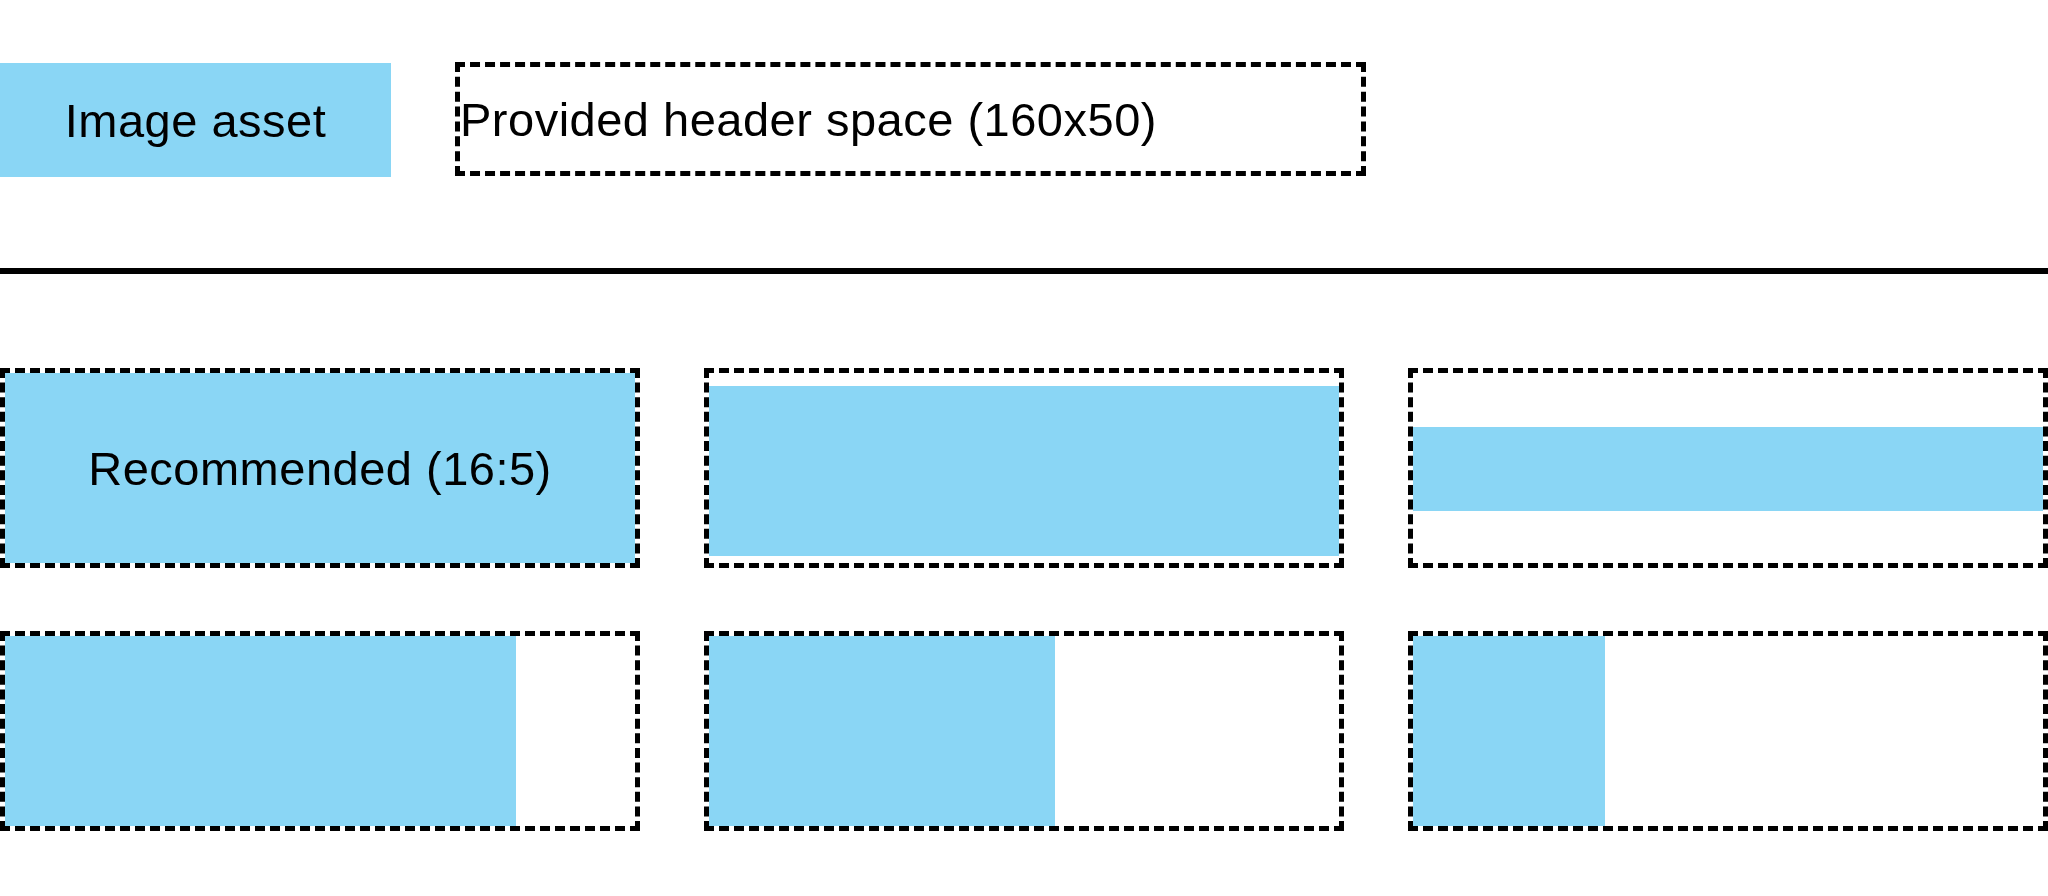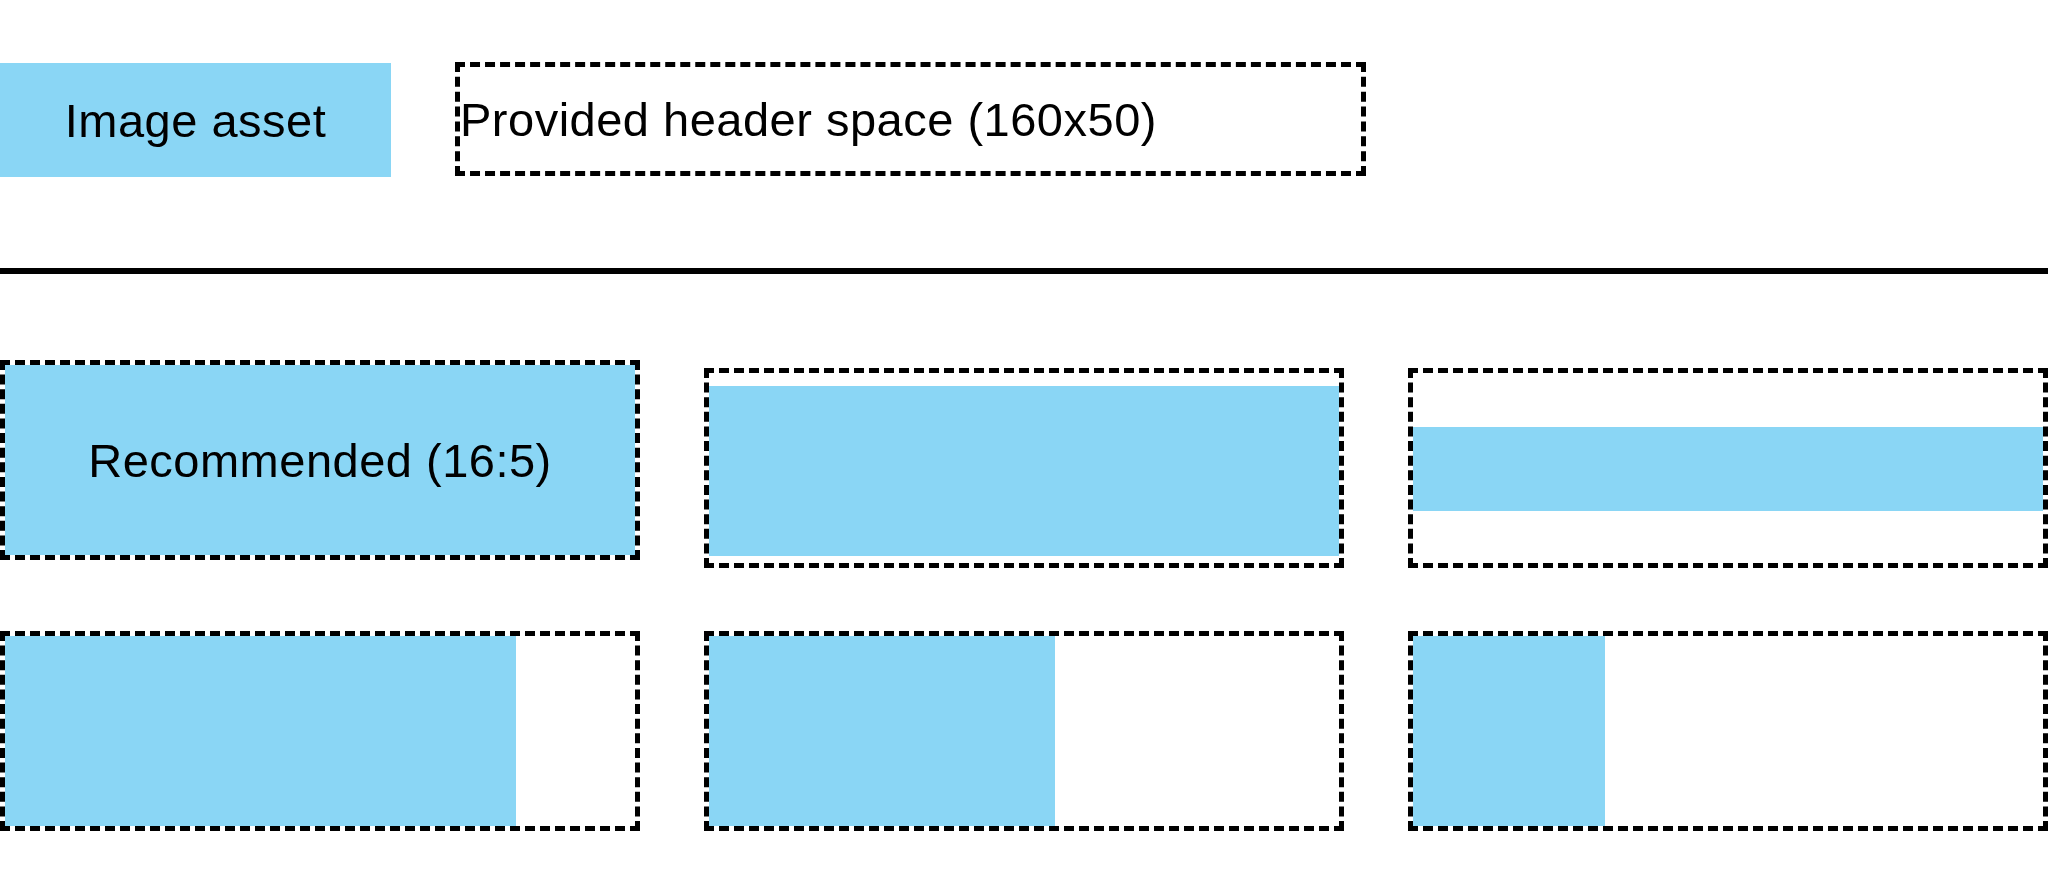--- a/index.html
+++ b/index.html
@@ -59,21 +59,21 @@
 
   
   .example-box {
     position: absolute;
     width: 640px;
     height: 200px;
     box-sizing: border-box;
     border: 5px dashed #000000;
     background: #ffffff;
   }
-  .pos-r1c1 { left: 0;      top: 360px; text-decoration: underline; }
+  .pos-r1c1 { left: 0;      top: 368px; text-decoration: underline; }
   .pos-r1c2 { left: 704px;  top: 368px; }
   .pos-r1c3 { left: 1408px; top: 368px; }
   .pos-r2c1 { left: 0;      top: 631px; }
   .pos-r2c2 { left: 704px;  top: 631px; }
   .pos-r2c3 { left: 1408px; top: 631px; }
 
   .fill {
     position: absolute;
   }
   .example-label {

